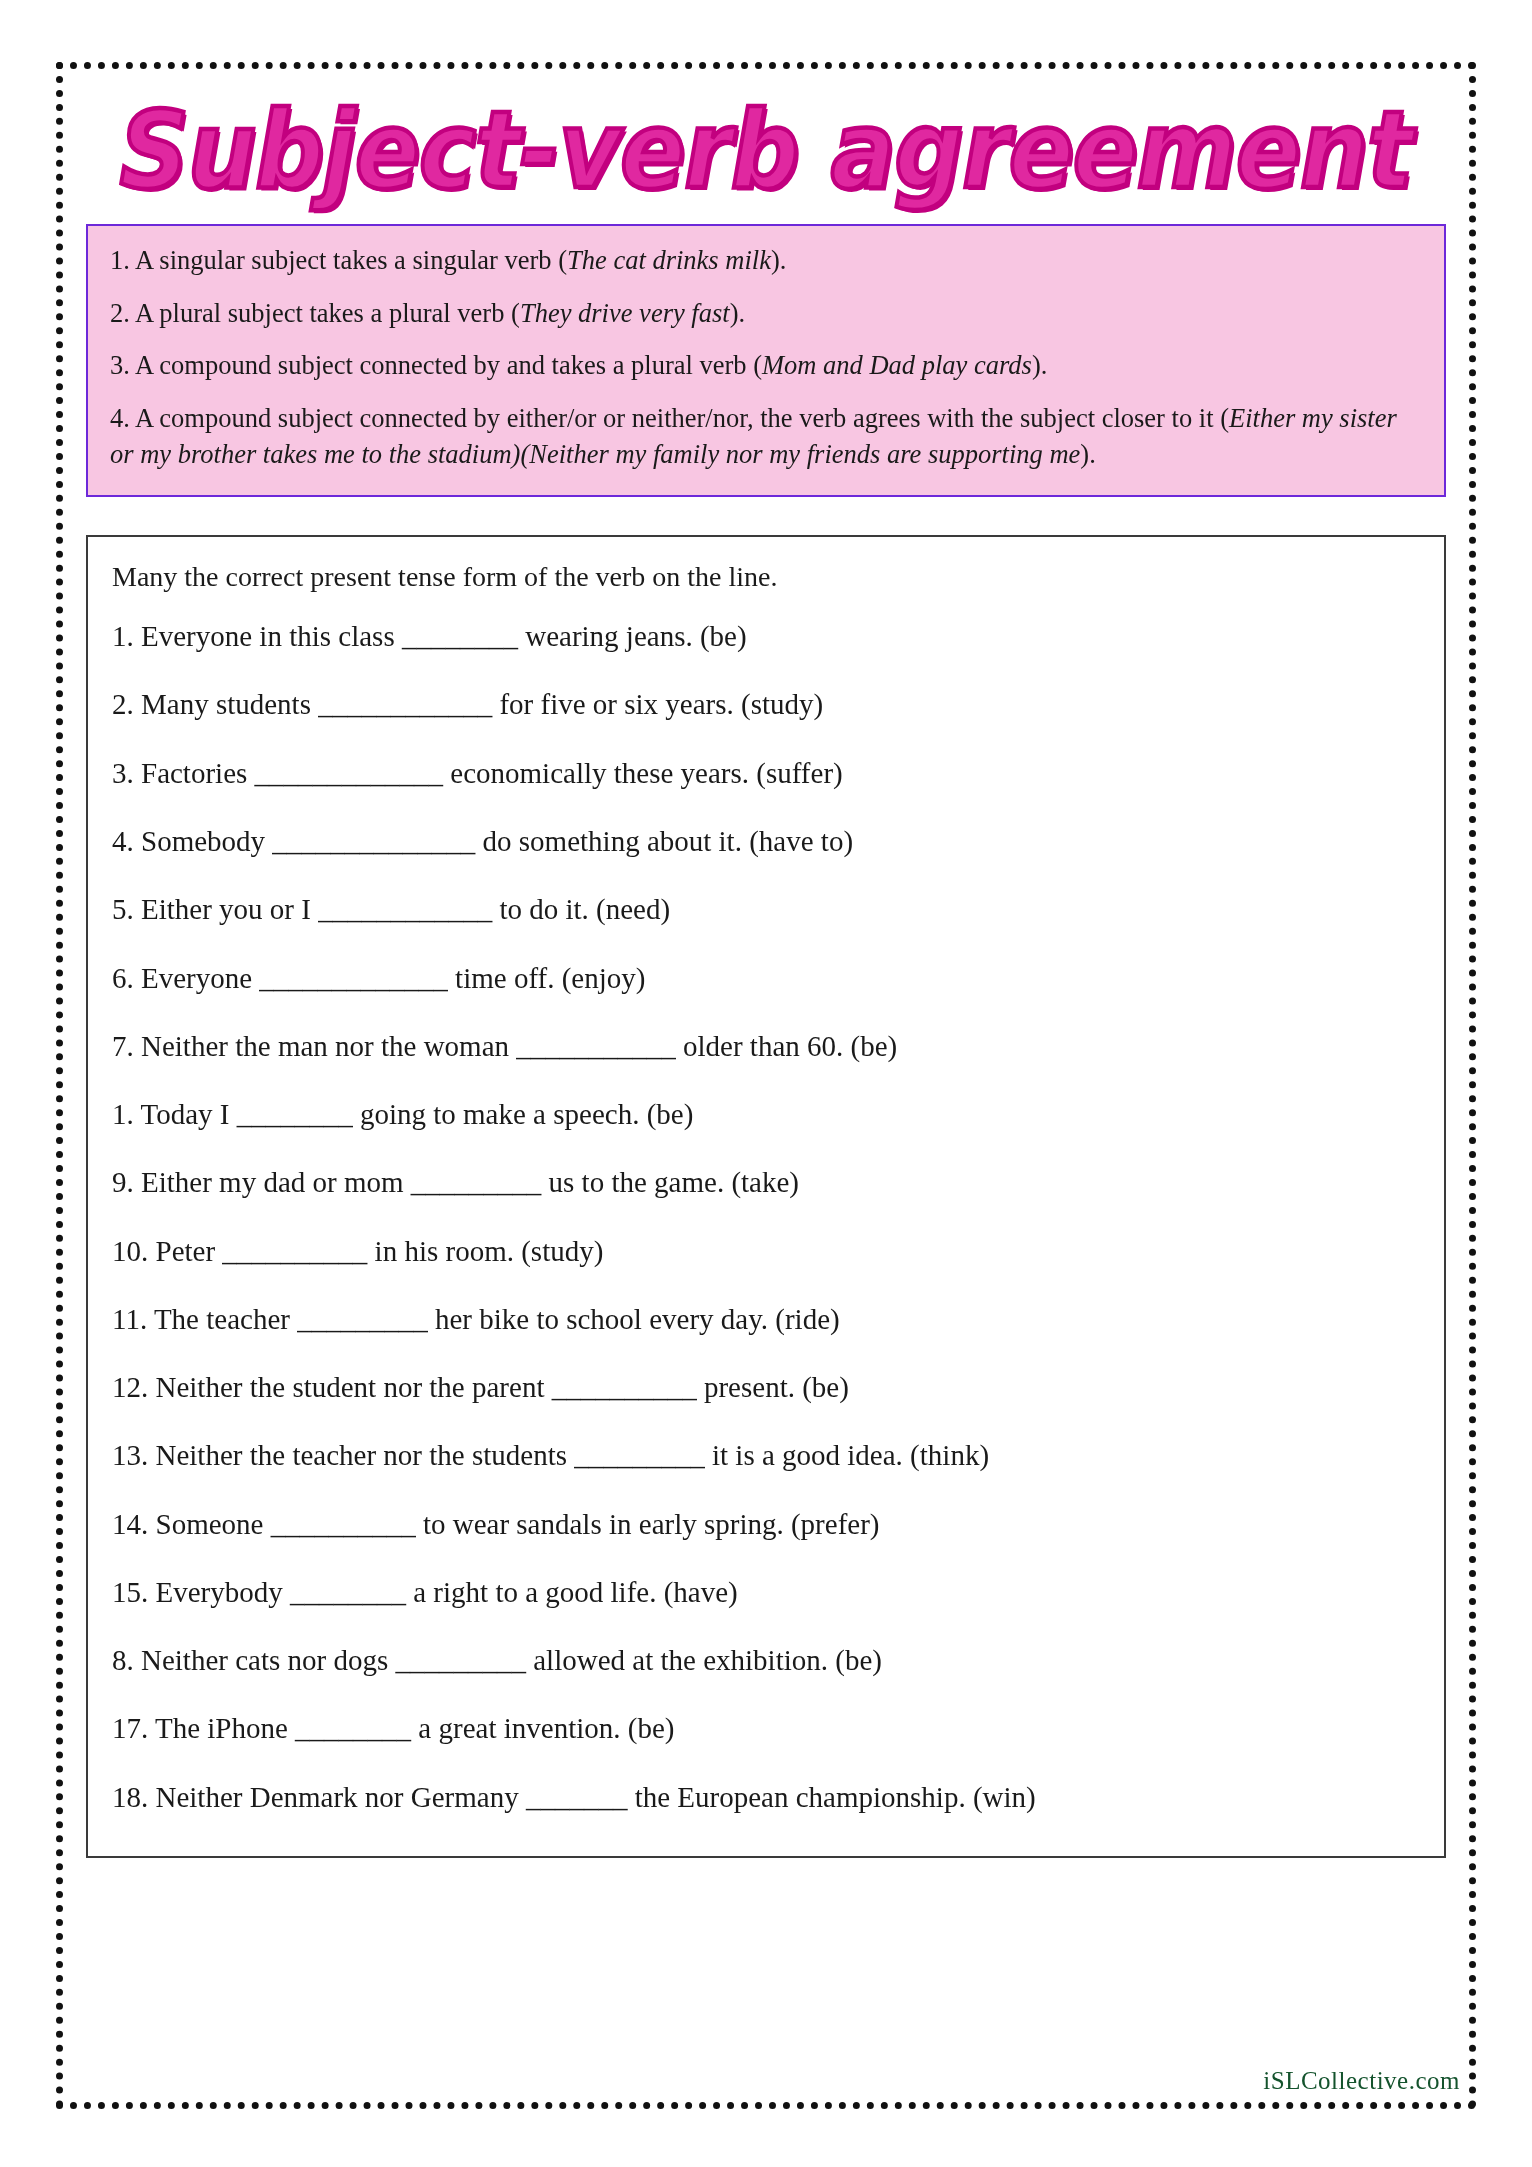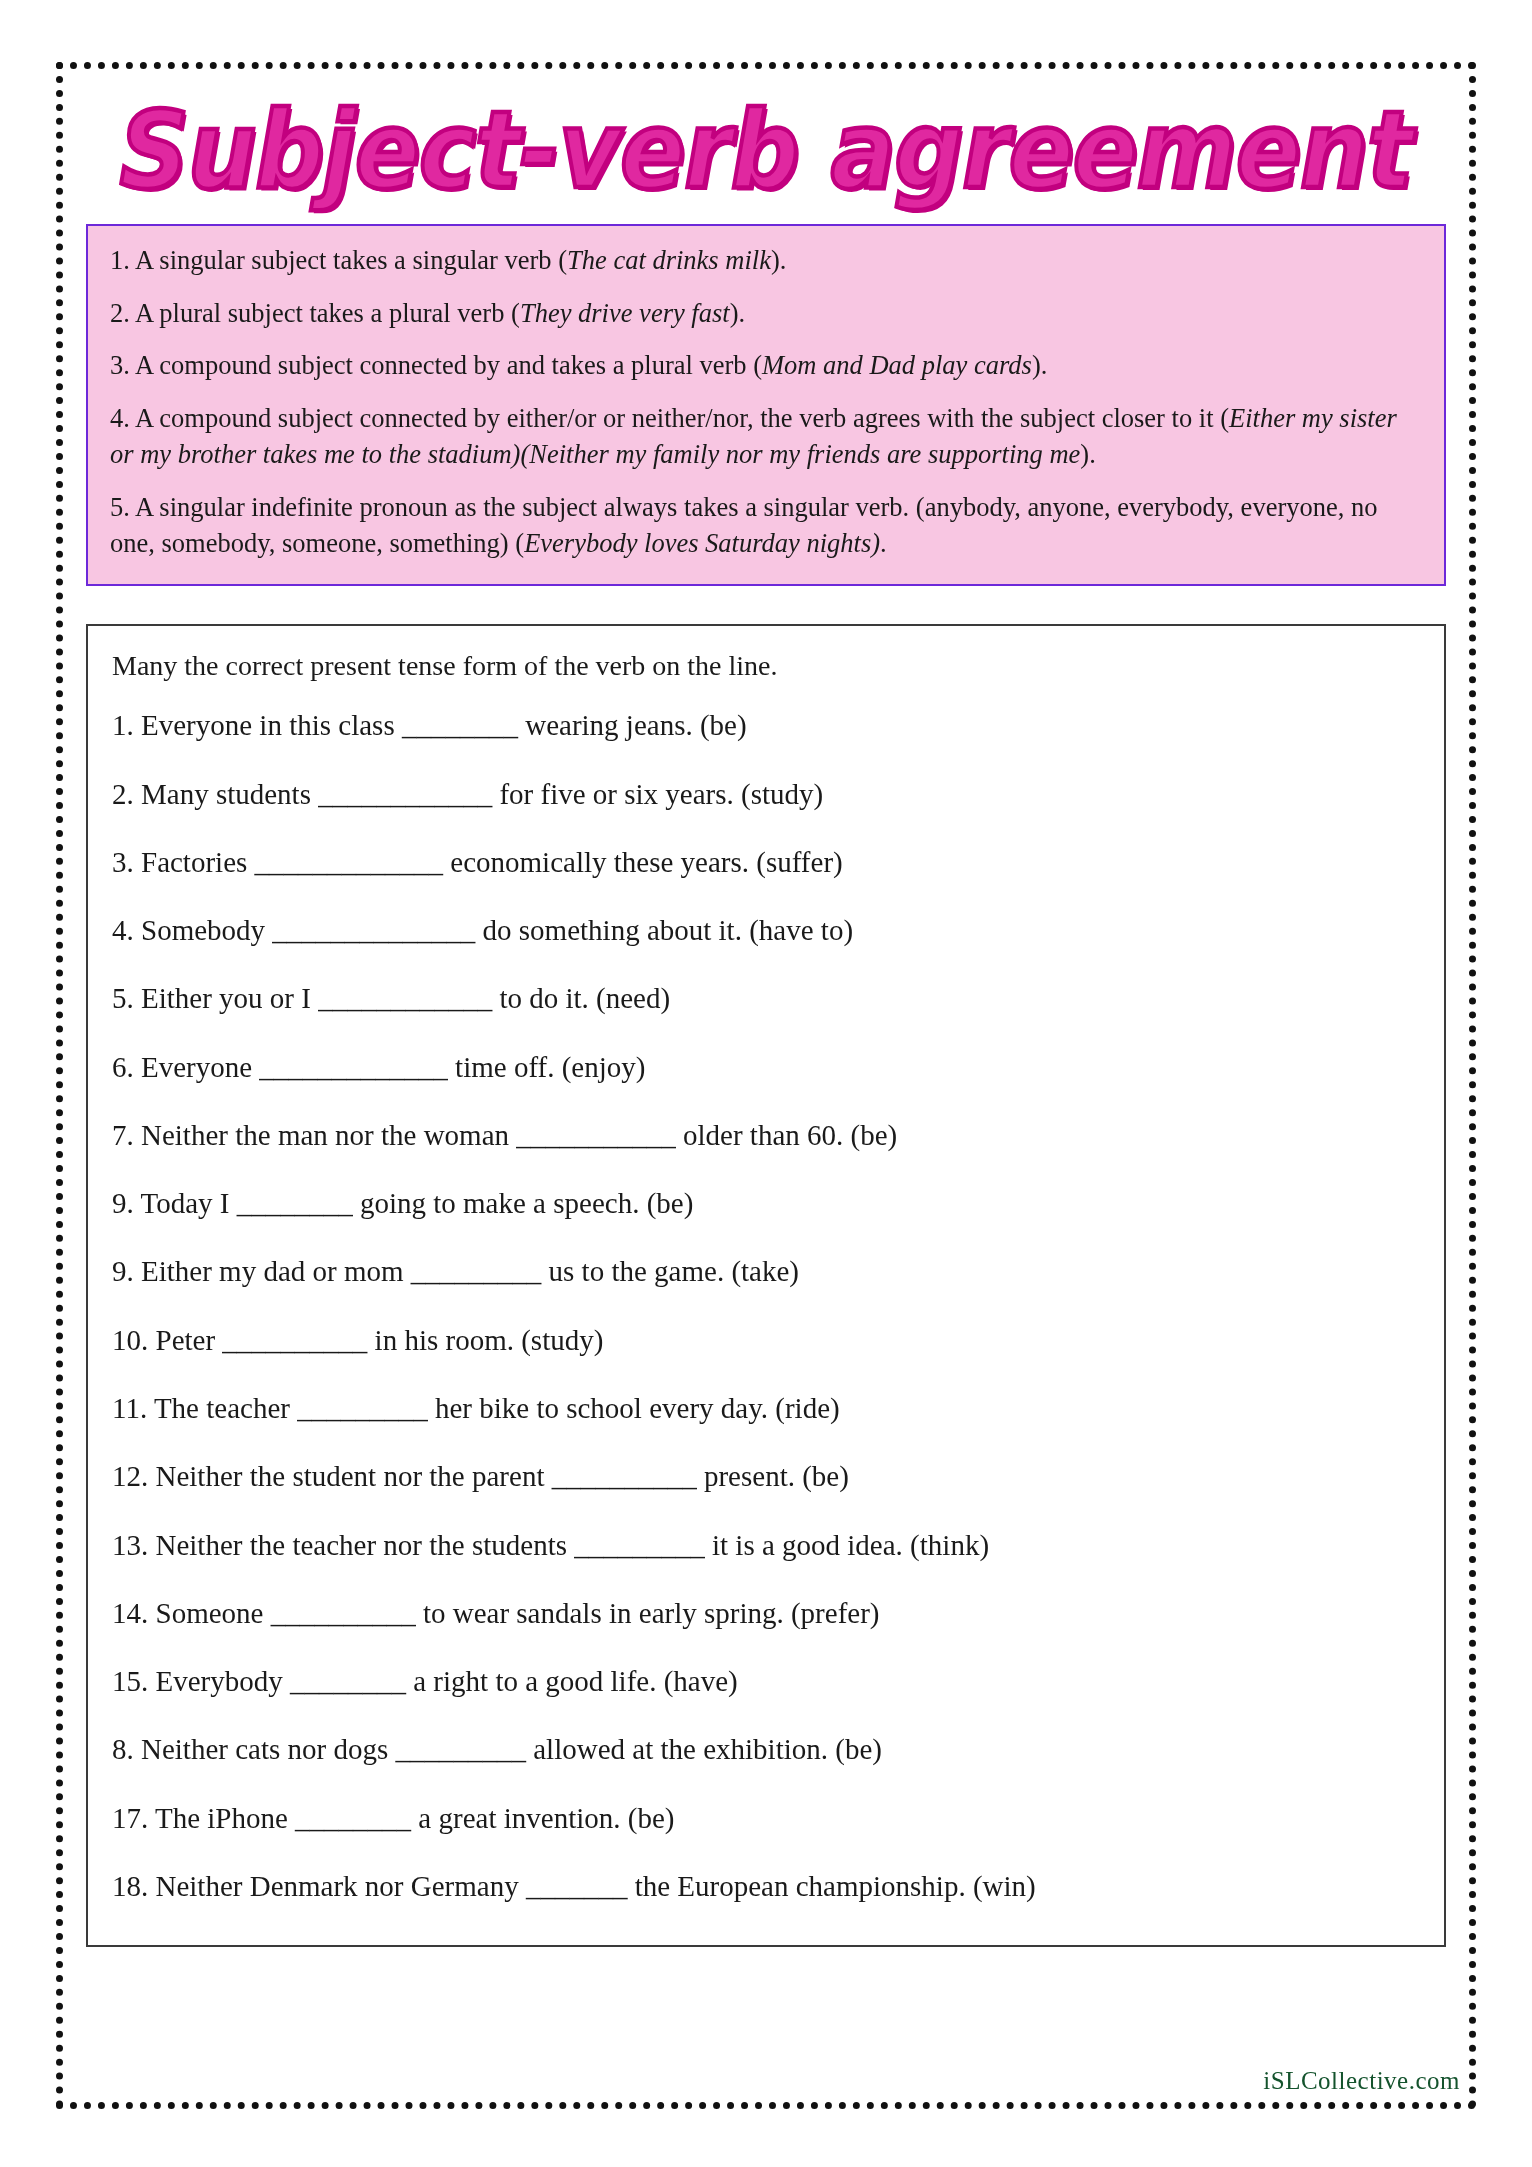--- a/index.html
+++ b/index.html
@@ -130,34 +130,33 @@
 
     <div class="title-wrap">
       <span class="title">Subject-verb agreement</span>
     </div>
 
     <div class="rules-box">
       <p class="rule">1. A singular subject takes a singular verb (<i>The cat drinks milk</i>).</p>
       <p class="rule">2. A plural subject takes a plural verb (<i>They drive very fast</i>).</p>
       <p class="rule">3. A compound subject connected by and takes a plural verb (<i>Mom and Dad play cards</i>).</p>
       <p class="rule">4. A compound subject connected by either/or or neither/nor, the verb agrees with the subject closer to it (<i>Either my sister or my brother takes me to the stadium)(Neither my family nor my friends are supporting me</i>).</p>
-      <p class="rule">5. A singular indefinite pronoun as the subject always takes a singular verb. (anybody, anyone, everybody, everyone, no one, somebody, someone, something) (<i>Everybody loves Saturday nights)</i>.</p>
     </div>
 
     <div class="exercise-box">
       <p class="instruction">Many the correct present tense form of the verb on the line.</p>
 
       <p class="q">1. Everyone in this class ________ wearing jeans. (be)</p>
       <p class="q">2. Many students ____________ for five or six years. (study)</p>
       <p class="q">3. Factories _____________ economically these years. (suffer)</p>
       <p class="q">4. Somebody ______________ do something about it. (have to)</p>
       <p class="q">5. Either you or I ____________ to do it. (need)</p>
       <p class="q">6. Everyone _____________ time off. (enjoy)</p>
       <p class="q">7. Neither the man nor the woman ___________ older than 60. (be)</p>
-      <p class="q">9. Today I ________ going to make a speech. (be)</p>
+      <p class="q">1. Today I ________ going to make a speech. (be)</p>
       <p class="q">9. Either my dad or mom _________ us to the game. (take)</p>
       <p class="q">10. Peter __________ in his room. (study)</p>
       <p class="q">11. The teacher _________ her bike to school every day. (ride)</p>
       <p class="q">12. Neither the student nor the parent __________ present. (be)</p>
       <p class="q">13. Neither the teacher nor the students _________ it is a good idea. (think)</p>
       <p class="q">14. Someone __________ to wear sandals in early spring. (prefer)</p>
       <p class="q">15. Everybody ________ a right to a good life. (have)</p>
       <p class="q">8. Neither cats nor dogs _________ allowed at the exhibition. (be)</p>
       <p class="q">17. The iPhone ________ a great invention. (be)</p>
       <p class="q">18. Neither Denmark nor Germany _______ the European championship. (win)</p>

